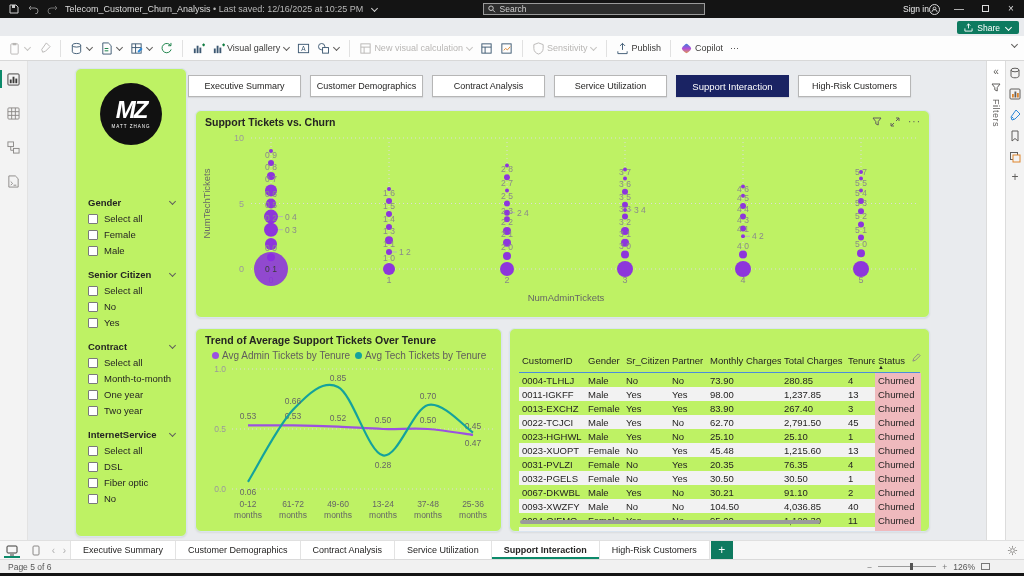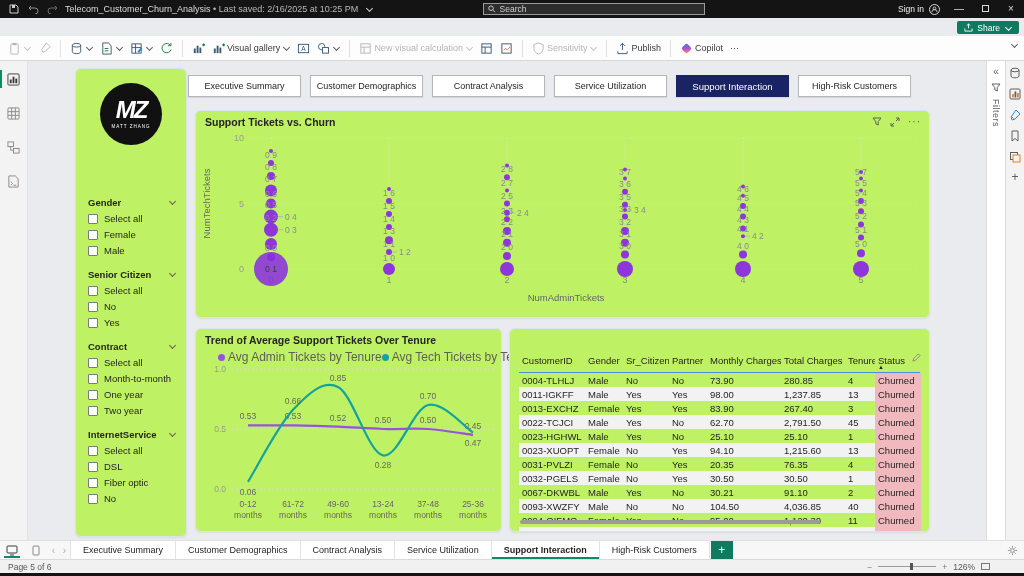--- a/index.html
+++ b/index.html
@@ -12,21 +12,21 @@
             display:flex;align-items:center;color:#e8e8e8;font-size:9px;}
   .tb-left{display:flex;align-items:center;gap:7px;padding-left:8px;}
   .tb-ic{width:12px;height:12px;display:inline-flex;align-items:center;justify-content:center;}
   .fname{color:#dcdcdc;white-space:nowrap;}
   .searchbox{position:absolute;left:483px;top:3px;width:222px;height:12px;background:#2d2d2d;
              border:1px solid #9a9a9a;display:flex;align-items:center;gap:4px;padding:0 4px;}
   .searchbox input{background:transparent;border:none;outline:none;color:#fff;font-size:8.5px;
                    font-family:"Liberation Sans",sans-serif;width:100%;padding:0;}
   .searchbox input::placeholder{color:#cfcfcf;opacity:1;}
   .tb-right{position:absolute;right:6px;top:0;height:18px;display:flex;align-items:center;gap:12px;}
-  .signin{display:flex;align-items:center;gap:5px;font-size:8.5px;color:#efefef;}
+  .signin{display:flex;align-items:center;font-size:8.5px;color:#efefef;}
   .avatar{width:11px;height:11px;border:1px solid #dadada;border-radius:50%;display:inline-flex;
           align-items:center;justify-content:center;}
   .winbtn{color:#dcdcdc;font-size:10px;width:14px;text-align:center;line-height:18px;}
   .maxbox{width:7px;height:7px;border:1px solid #dcdcdc;display:inline-block;margin-top:5px;}
 
   
   .menubar{position:absolute;left:0;top:18px;width:1024px;height:18px;background:#ffffff;
            display:flex;align-items:flex-end;padding-left:6px;border-bottom:1px solid #eceaea;}
   .menu-item{font-size:9.5px;color:#252423;padding:2px 11px 4px 11px;position:relative;cursor:default;}
   .menu-item.active{font-weight:bold;}
@@ -138,21 +138,21 @@
       <span class="tb-ic">
         <svg width="11" height="9" viewBox="0 0 11 9">
             <path d="M3 1L1 3l2 2M1 3h6a3 3 0 0 1 0 6" fill="none" stroke="#8d8d8d"></path>
           </svg>
       </span>
       <span class="tb-ic">
         <svg width="11" height="9" viewBox="0 0 11 9">
             <path d="M8 1l2 2-2 2M10 3H4a3 3 0 0 0 0 6" fill="none" stroke="#6f6f6f"></path>
           </svg>
       </span>
-      <span class="fname"><span>Telecom_Customer_Churn_Analysis</span> <span style="color:#b9b9b9">• Last saved: 2/16/2025 at 10:25 PM</span></span>
+      <span class="fname"><span>Telecom_Customer_Churn_Analysis</span> <span style="color:#b9b9b9">• Last saved: 12/16/2025 at 10:25 PM</span></span>
       <span class="chev" style="border-color:#cfcfcf;margin-top:-1px"></span>
     </div>
     <div class="searchbox">
       <svg width="8" height="8" viewBox="0 0 8 8">
           <circle cx="3.2" cy="3.2" r="2.4" fill="none" stroke="#cfcfcf"></circle>
           <path d="M5.2 5.2L7.4 7.4" stroke="#cfcfcf"></path>
         </svg>
       <input type="text" placeholder="Search" style="">
     </div>
     <div class="tb-right">
@@ -580,21 +580,21 @@
             <circle cx="665" cy="126.56" r="3" fill="#8A2BE2" fill-opacity="0.95"></circle>
             <text x="665" y="121.56" text-anchor="middle" font-size="8.5" fill="#8a8a8a">5 1</text>
             <circle cx="665" cy="142.28" r="4" fill="#8A2BE2" fill-opacity="0.95"></circle>
             <text x="665" y="136.28" text-anchor="middle" font-size="8.5" fill="#8a8a8a">5 0</text>
             <circle cx="665" cy="158" r="8" fill="#8A2BE2" fill-opacity="0.95"></circle>
           </svg>
       </div>
 
       <div class="card" style="left:167px;top:267px;width:307px;height:204px">
         <div class="card-title">Trend of Average Support Tickets Over Tenure</div>
-        <div id="legend" style="position:absolute;left:22px;top:21px;display:flex;gap:0;font-size:12px;color:#605e5c;white-space:nowrap">
+        <div id="legend" style="position:absolute;left:16px;top:21px;display:flex;gap:5px;font-size:10px;color:#605e5c;white-space:nowrap">
             <span style="display: flex; align-items: center; gap: 3px;">
               <span style="width: 7px; height: 7px; border-radius: 50%; background: rgb(155, 81, 224);"></span>
               <span>Avg Admin Tickets by Tenure</span>
             </span>
             <span style="display: flex; align-items: center; gap: 3px;">
               <span style="width: 7px; height: 7px; border-radius: 50%; background: rgb(20, 162, 156);"></span>
               <span>Avg Tech Tickets by Tenure</span>
             </span>
           </div>
         <svg class="line-svg" id="linechart" width="307" height="168" viewBox="0 0 307 168" style="position:absolute;left:0;top:36px">
@@ -696,21 +696,21 @@
               <div class="tc num" style="width: 74px; flex: 0 0 74px;">25.10</div>
               <div class="tc num" style="width: 64px; flex: 0 0 64px;">25.10</div>
               <div class="tc num" style="width: 30px; flex: 0 0 30px;">1</div>
               <div class="tc status" style="width: 46px; flex: 0 0 46px;">Churned</div>
             </div>
             <div class="trow">
               <div class="tc" style="width: 66px; flex: 0 0 66px;">0023-XUOPT</div>
               <div class="tc" style="width: 38px; flex: 0 0 38px;">Female</div>
               <div class="tc" style="width: 46px; flex: 0 0 46px;">No</div>
               <div class="tc" style="width: 38px; flex: 0 0 38px;">Yes</div>
-              <div class="tc num" style="width: 74px; flex: 0 0 74px;">94.10</div>
+              <div class="tc num" style="width: 74px; flex: 0 0 74px;">45.48</div>
               <div class="tc num" style="width: 64px; flex: 0 0 64px;">1,215.60</div>
               <div class="tc num" style="width: 30px; flex: 0 0 30px;">13</div>
               <div class="tc status" style="width: 46px; flex: 0 0 46px;">Churned</div>
             </div>
             <div class="trow">
               <div class="tc" style="width: 66px; flex: 0 0 66px;">0031-PVLZI</div>
               <div class="tc" style="width: 38px; flex: 0 0 38px;">Female</div>
               <div class="tc" style="width: 46px; flex: 0 0 46px;">No</div>
               <div class="tc" style="width: 38px; flex: 0 0 38px;">Yes</div>
               <div class="tc num" style="width: 74px; flex: 0 0 74px;">20.35</div>

